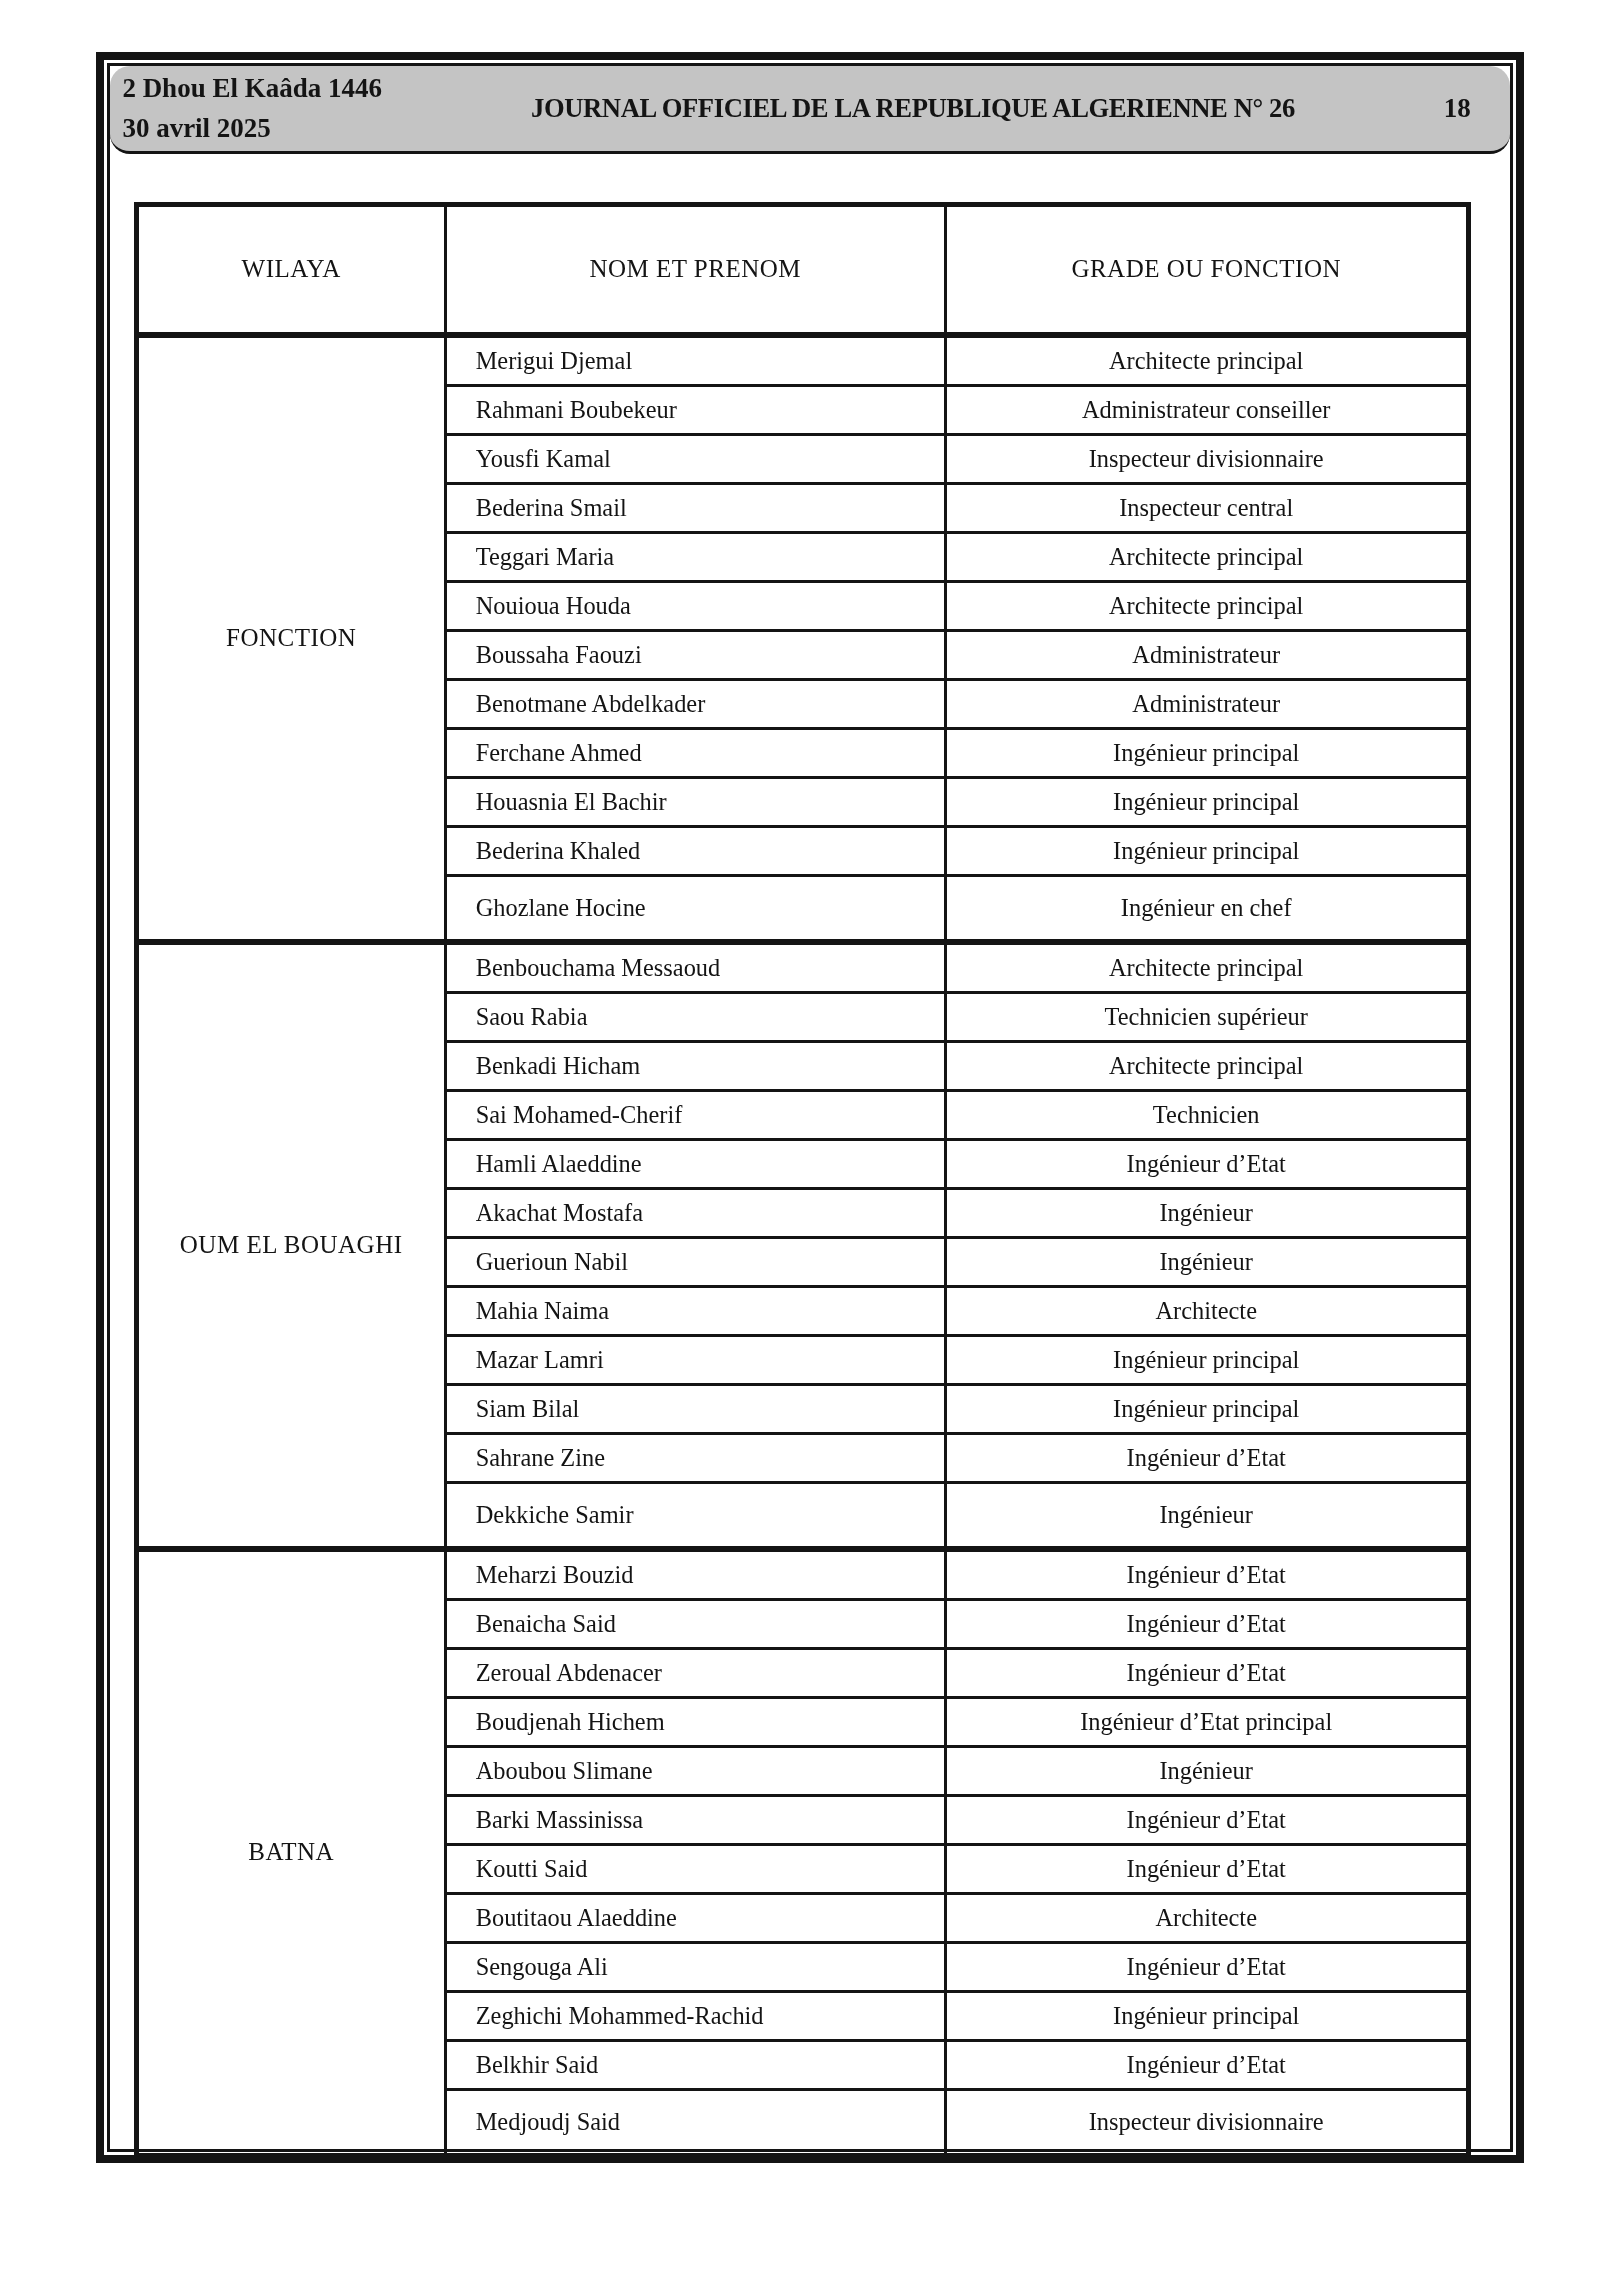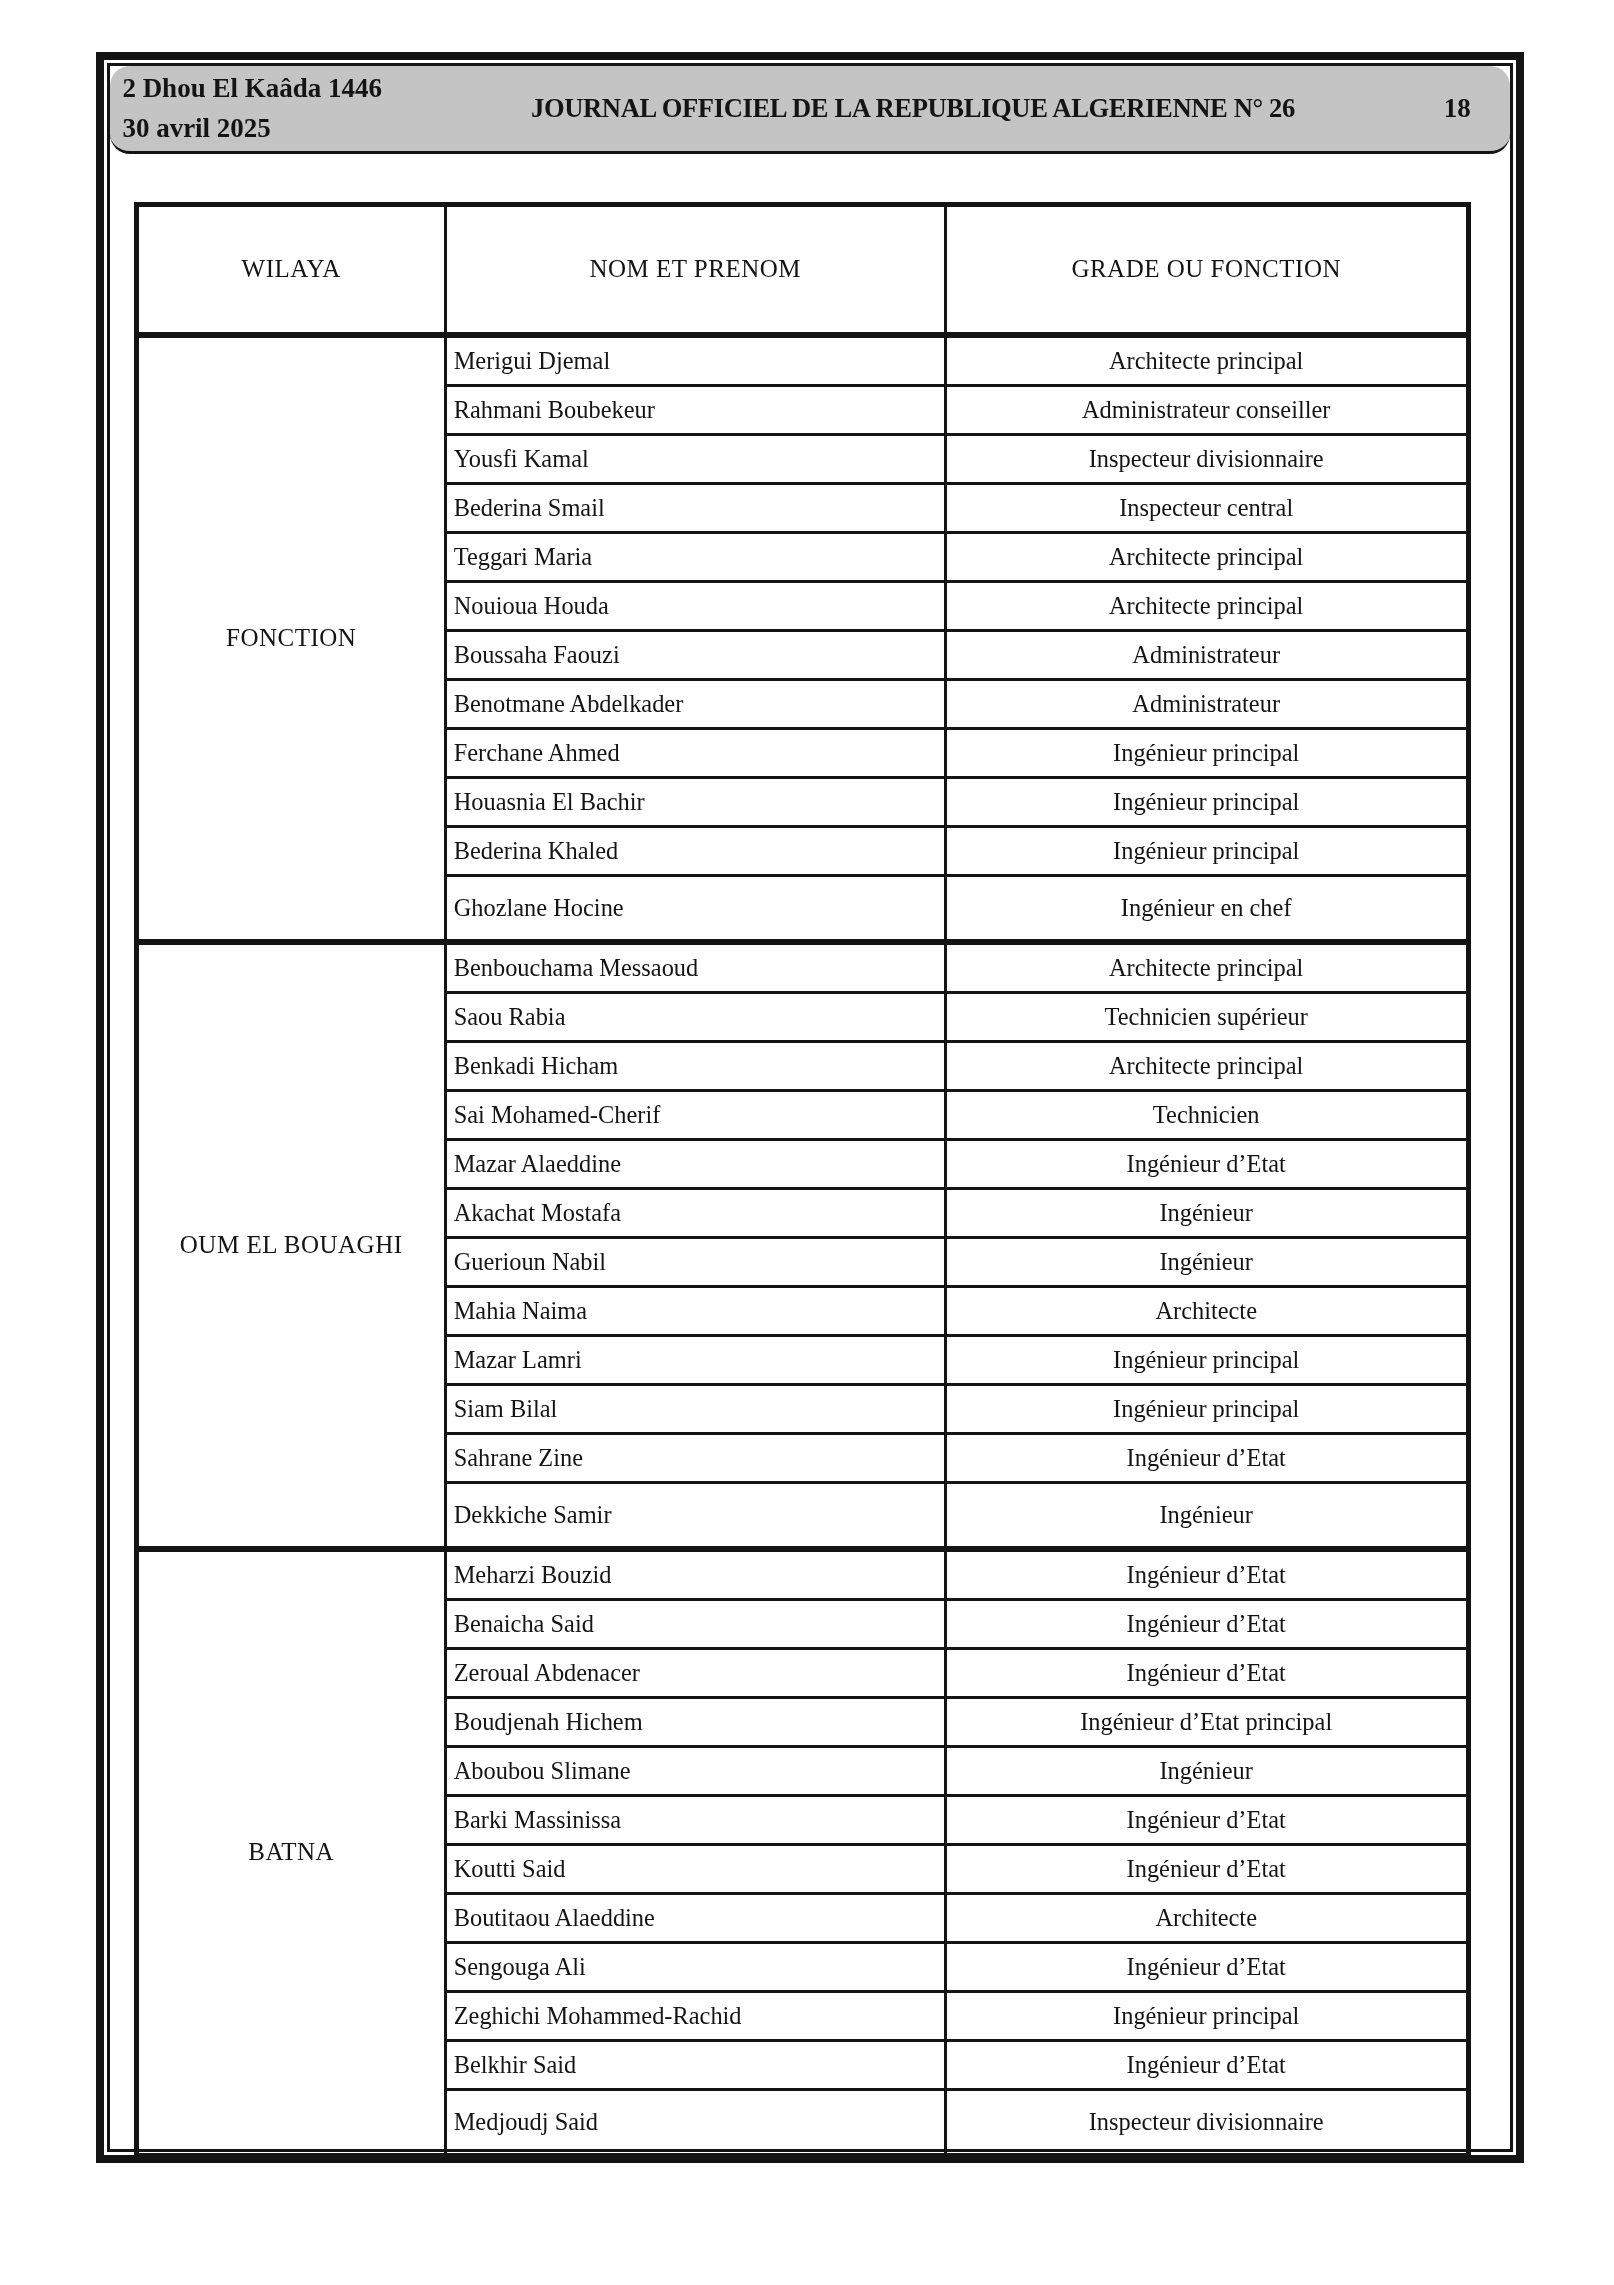--- a/index.html
+++ b/index.html
@@ -97,21 +97,21 @@
   .roster-table tr.section-start td { border-top: 6.3px solid var(--ink, #141414); }
   .roster-table tr.section-last td.name-cell,
   .roster-table tr.section-last td.grade-cell { height: 60px; }
   td.wilaya-cell {
     text-align: center;
     font-size: 25px;
     letter-spacing: 0.5px;
   }
   td.name-cell {
     text-align: left;
-    padding-left: 7px;
+    padding-left: 29px;
   }
   td.grade-cell {
     text-align: center;
   }
 </style>
 </head>
 <body>
 
 <div class="page">
   <div class="frame">
@@ -200,21 +200,21 @@
             </tr>
             <tr>
               <td class="name-cell">Benkadi Hicham</td>
               <td class="grade-cell">Architecte principal</td>
             </tr>
             <tr>
               <td class="name-cell">Sai Mohamed-Cherif</td>
               <td class="grade-cell">Technicien</td>
             </tr>
             <tr>
-              <td class="name-cell">Mazar Alaeddine</td>
+              <td class="name-cell">Hamli Alaeddine</td>
               <td class="grade-cell">Ingénieur d’Etat</td>
             </tr>
             <tr>
               <td class="name-cell">Akachat Mostafa</td>
               <td class="grade-cell">Ingénieur</td>
             </tr>
             <tr>
               <td class="name-cell">Guerioun Nabil</td>
               <td class="grade-cell">Ingénieur</td>
             </tr>

